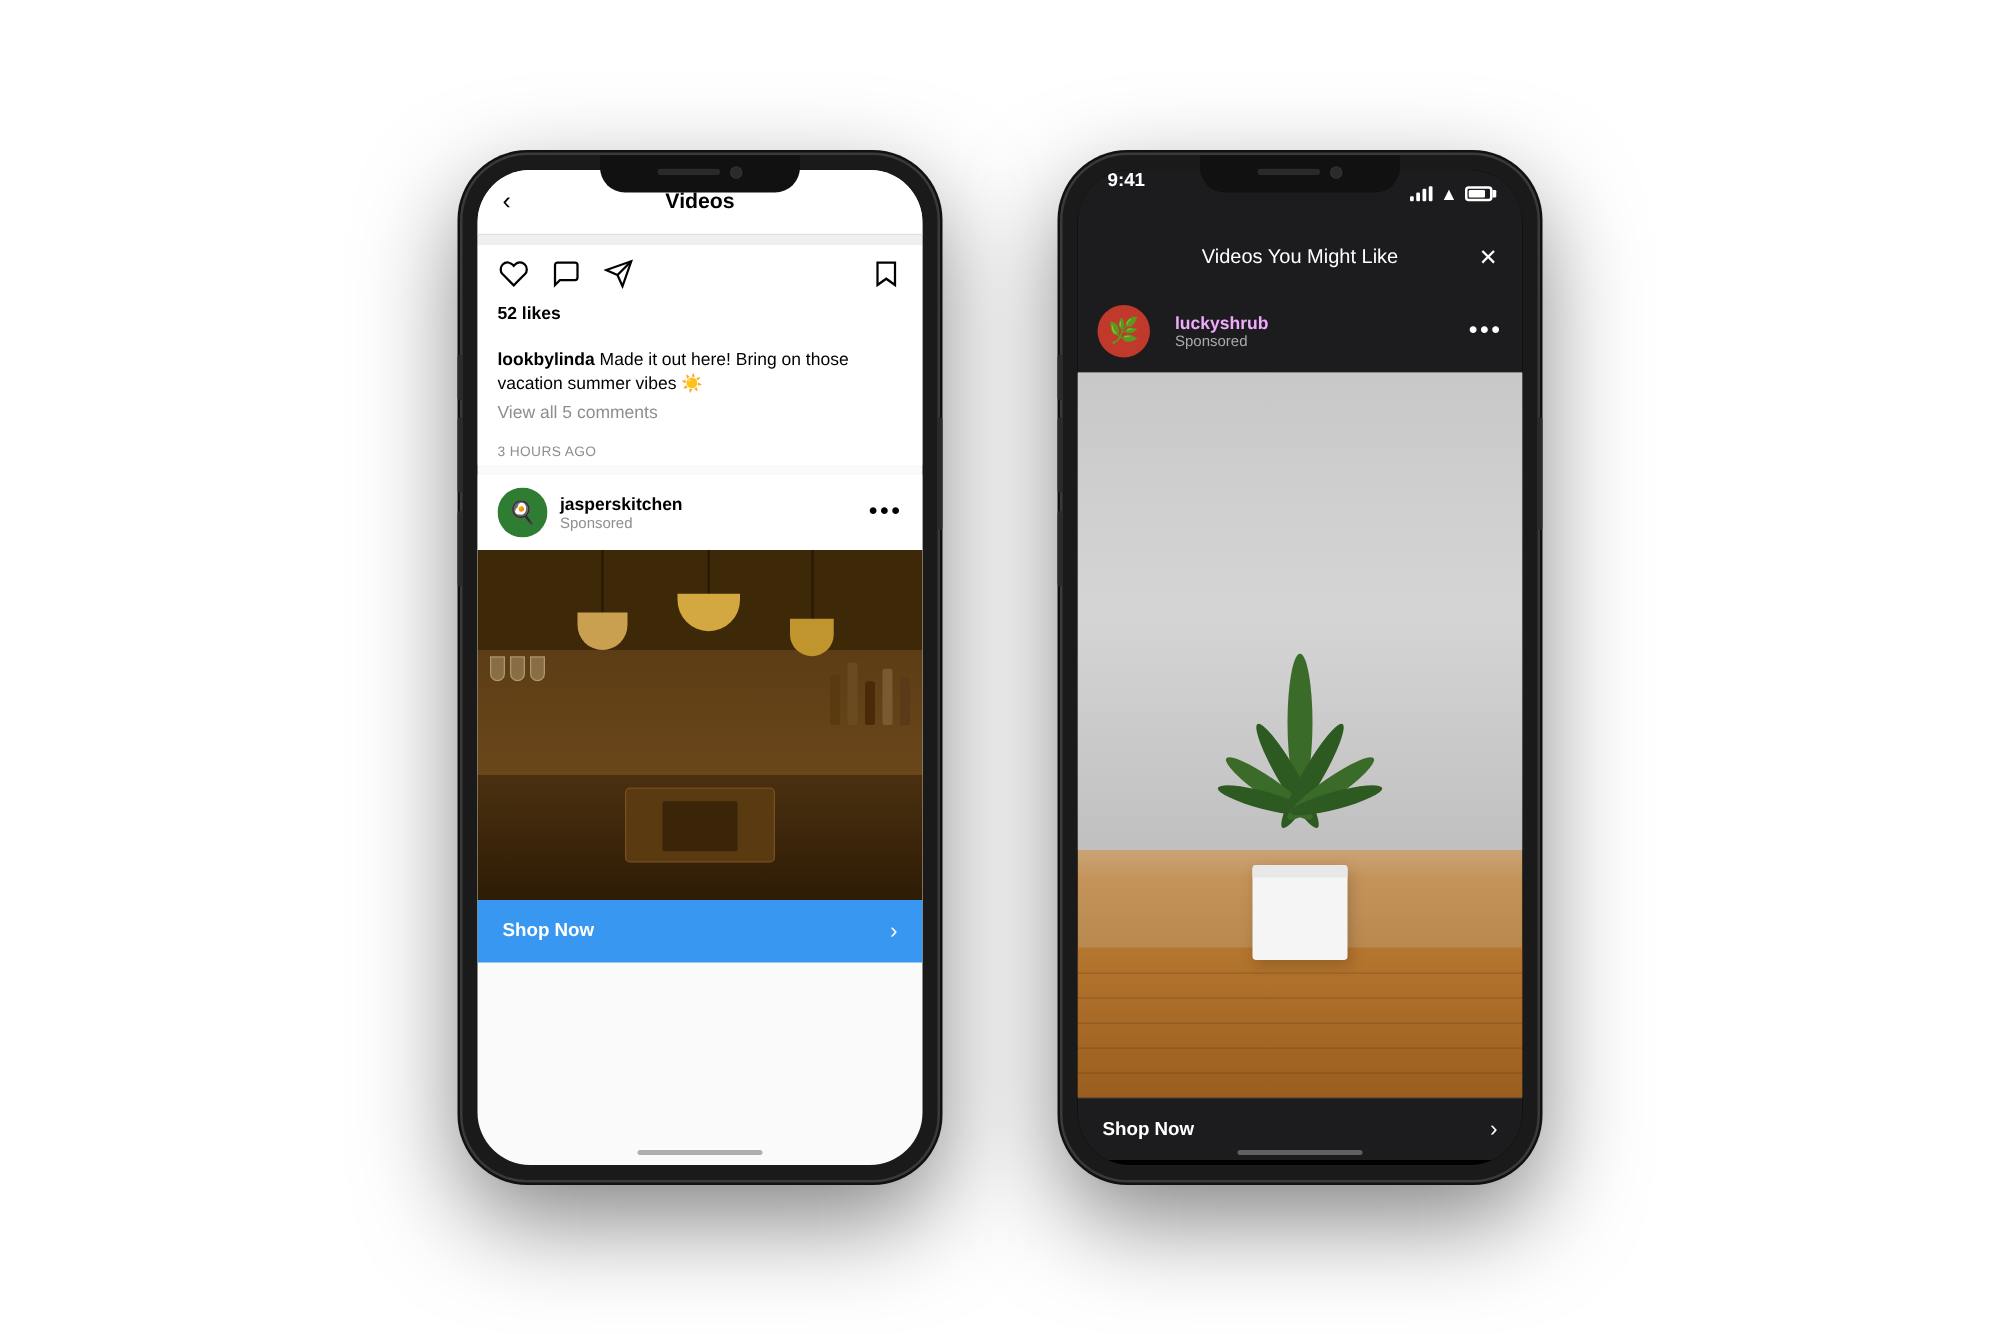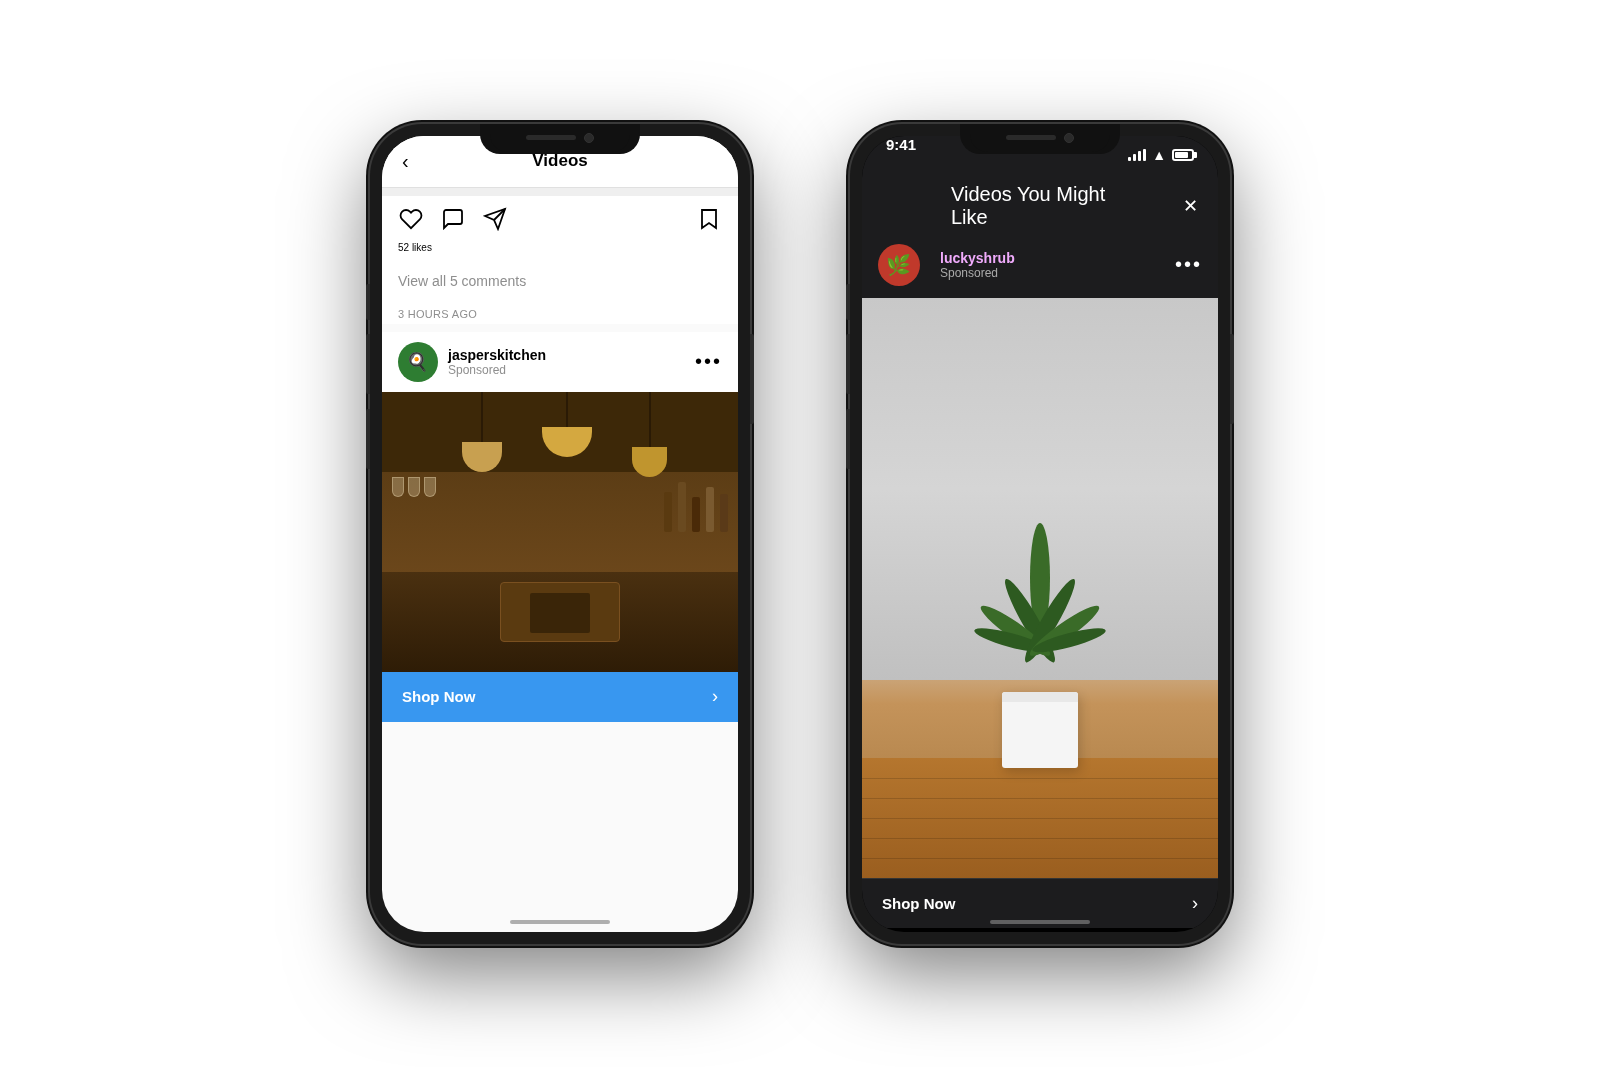--- a/index.html
+++ b/index.html
@@ -239,22 +239,22 @@
     .heart-icon svg, .comment-icon svg, .share-icon svg, .save-icon svg {
       width: 24px; height: 24px;
     }
 
     
     .post-meta {
       padding: 0 16px 4px;
       background: #fff;
     }
     .likes-count {
-      font-size: 10px;
-      font-weight: 400;
+      font-size: 14px;
+      font-weight: 700;
       color: #000;
       margin-bottom: 20px;
     }
     .caption {
       font-size: 14px;
       color: #000;
       line-height: 1.4;
     }
     .caption-username {
       font-weight: 700;
@@ -404,21 +404,21 @@
     .nav-bar-dark {
       background: #1c1c1e;
       height: 52px;
       display: flex;
       align-items: center;
       padding: 0 20px;
       position: relative;
       justify-content: space-between;
     }
     .nav-title-dark {
-      font-size: 20px;
+      font-size: 16px;
       font-weight: 500;
       color: #fff;
       position: absolute;
       left: 50%;
       transform: translateX(-50%);
     }
 
     
     .sponsored-header-dark {
       display: flex;
@@ -511,20 +511,23 @@
         </div>
         <div class="action-icon save-icon">
           <svg viewBox="0 0 24 24" fill="none" stroke="#000" stroke-width="1.8">
             <polygon points="19 21 12 16 5 21 5 3 19 3"></polygon>
           </svg>
         </div>
       </div>
 
       <div class="post-meta">
         <div class="likes-count">52 likes</div>
+        <div class="caption">
+          <span class="caption-username">lookbylinda</span><span> Made it out here! Bring on those vacation summer vibes ☀️</span>
+        </div>
         <div class="view-comments">View all 5 comments</div>
         <div class="timestamp">3 HOURS AGO</div>
       </div>
 
       <div style="margin-top:8px;">
         <div class="sponsored-header">
           <div class="sponsored-left">
             <div class="avatar">
               <div class="avatar-green">🍳</div>
             </div>

